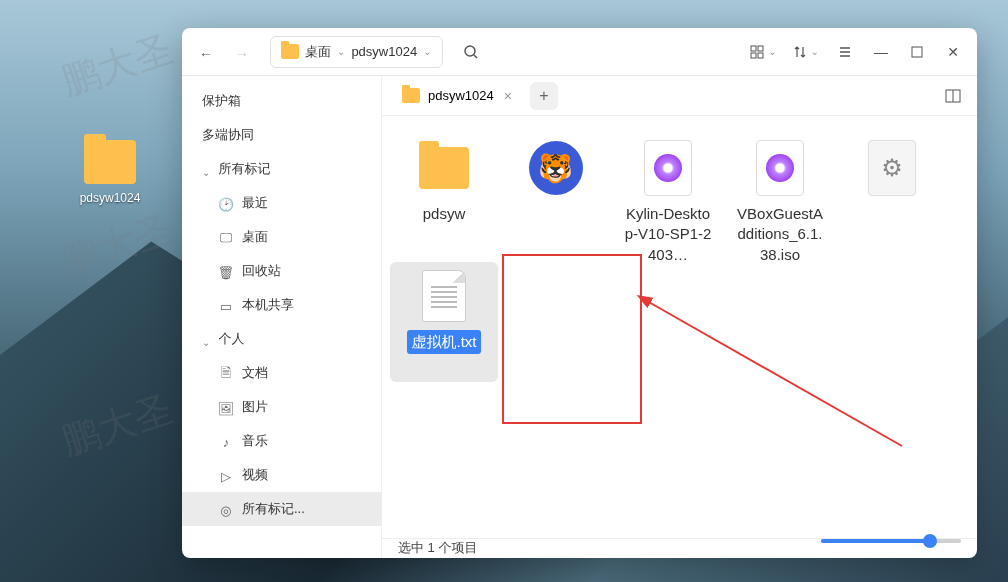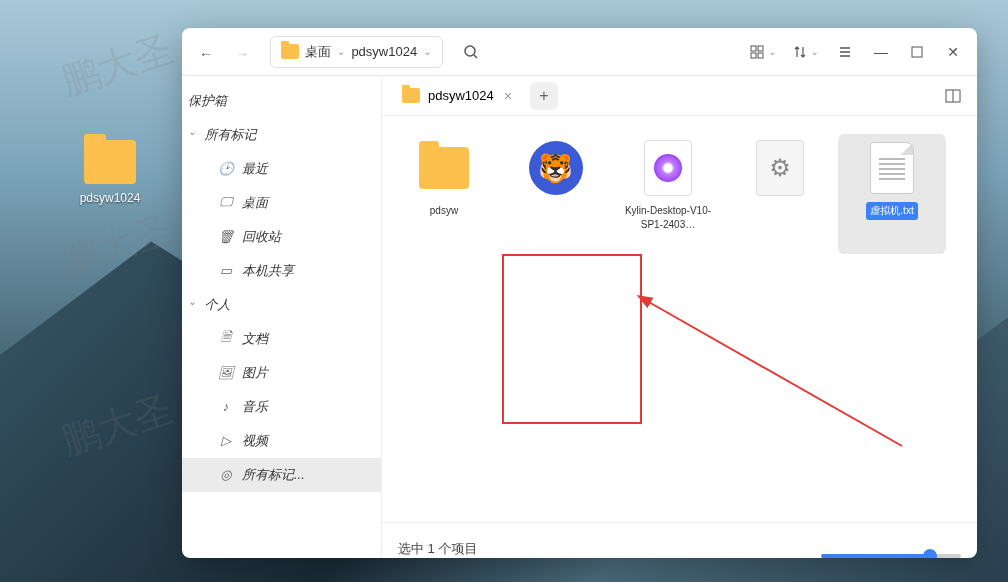--- a/index.html
+++ b/index.html
@@ -20,55 +20,55 @@
 .tbtn { width: 32px; height: 32px; display: flex; align-items: center; justify-content: center; border-radius: 4px; cursor: pointer; color: #555; font-size: 14px; }
 .breadcrumb { display: flex; align-items: center; gap: 6px; border: 1px solid #e0e0e0; border-radius: 6px; padding: 4px 10px; margin: 0 8px; height: 32px; }
 .mini-folder { width: 18px; height: 15px; background: #fec04d; border-radius: 2px; position: relative; display: inline-block; }
 .mini-folder::before { content: ""; position: absolute; top: -3px; left: 0; width: 8px; height: 5px; background: #fec04d; border-radius: 1px 1px 0 0; }
 .bc-part { display: flex; align-items: center; gap: 6px; font-size: 13px; color: #333; cursor: pointer; }
 .bc-chev { color: #999; font-size: 10px; }
 .spacer { flex: 1; }
 
 .content { flex: 1; display: flex; overflow: hidden; }
 .sidebar { width: 200px; border-right: 1px solid #eee; overflow-y: auto; padding: 8px 0; }
-.side-item { display: flex; align-items: flex-start; gap: 8px; padding: 8px 6px; font-size: 13px; color: #333; cursor: pointer; font-style: italic; }
+.side-item { display: flex; align-items: flex-end; gap: 8px; padding: 8px 20px; font-size: 13px; color: #333; cursor: pointer; }
 .side-item.sub { padding-left: 36px; }
 .side-item.sel { background: #ebebeb; }
 .side-icon { width: 16px; height: 16px; display: flex; align-items: center; justify-content: center; color: #666; font-size: 13px; }
 .chev-down { font-size: 10px; color: #888; }
 
 .main { flex: 1; display: flex; flex-direction: column; position: relative; }
 .tabs { height: 40px; display: flex; align-items: center; padding: 0 10px; border-bottom: 1px solid #eee; gap: 6px; }
 .tab { display: flex; align-items: center; gap: 8px; padding: 6px 10px; border-radius: 6px 6px 0 0; font-size: 13px; cursor: pointer; }
 .tab .close { color: #999; font-size: 14px; cursor: pointer; padding: 0 2px; }
 .newtab { width: 28px; height: 28px; background: #f0f0f0; border-radius: 6px; display: flex; align-items: center; justify-content: center; color: #666; font-size: 16px; cursor: pointer; }
 .col-btn { width: 28px; height: 28px; display:flex;align-items:center;justify-content:center;cursor:pointer;color:#555; }
 
 .grid { flex: 1; padding: 18px 8px; display: flex; flex-wrap: wrap; align-content: flex-start; gap: 8px 4px; position: relative; }
 .item { width: 108px; height: 120px; display: flex; flex-direction: column; align-items: center; text-align: center; padding: 6px; border-radius: 6px; cursor: pointer; }
 .item .ic { width: 56px; height: 56px; margin-bottom: 6px; display: flex; align-items: center; justify-content: center; }
-.item .name { font-size: 10px; color: #333; line-height: 1.35; word-break: break-all; padding: 2px 4px; }
+.item .name { font-size: 15px; color: #333; line-height: 1.35; word-break: break-all; padding: 2px 4px; }
 .item.selected { background: #e8e8e8; text-align: center; }
 .item.selected .name { background: #3b82f6; color: #fff; border-radius: 3px; }
 
 .big-folder { width: 50px; height: 42px; background: #fec04d; border-radius: 4px; position: relative; }
 .big-folder::before { content: ""; position: absolute; top: -6px; left: 0; width: 20px; height: 9px; background: #fec04d; border-radius: 3px 3px 0 0; }
 .browser-icon { width: 54px; height: 54px; background: #3b5bd6; border-radius: 50%; display:flex;align-items:center;justify-content:center;font-size:28px; }
 .iso-icon { width: 48px; height: 56px; background: #fff; border: 1px solid #ddd; border-radius: 4px; position:relative; display:flex;align-items:center;justify-content:center; }
 .iso-disc { width: 28px; height: 28px; border-radius: 50%; background: radial-gradient(circle, #fff 20%, #c084fc 30%, #a855f7 60%, #9333ea 80%); }
 .cfg-icon { width: 48px; height: 56px; background: #f5f5f5; border: 1px solid #ddd; border-radius: 4px; display:flex;align-items:center;justify-content:center;color:#888;font-size:24px; }
 .txt-icon { width: 44px; height: 52px; background: #fff; border: 1px solid #ccc; border-radius: 3px 3px 3px 3px; border-top-right-radius: 8px; position:relative; padding: 12px 8px; }
 .txt-icon::before { content: ""; position: absolute; top: 0; right: 0; width: 12px; height: 12px; background: linear-gradient(135deg, transparent 48%, #ddd 50%); }
 .txt-line { height: 2px; background: #bbb; margin: 3px 0; }
 
 
 .anno-box { position: absolute; border: 2px solid #e53935; pointer-events: none; }
 .arrow-svg { position: absolute; pointer-events: none; }
 
-.statusbar { height: 36px; border-top: 1px solid #eee; display: flex; align-items: flex-end; padding: 0 16px; font-size: 13px; color: #444; }
+.statusbar { height: 20px; border-top: 1px solid #eee; display: flex; align-items: flex-start; padding: 0 16px; font-size: 13px; color: #444; }
 .slider { flex: 0 0 140px; height: 4px; background: #d0d0d0; border-radius: 2px; position: relative; margin-left: auto; }
 .slider-fill { position: absolute; left: 0; top: 0; height: 100%; width: 78%; background: #3b82f6; border-radius: 2px; }
 .slider-thumb { position: absolute; top: 50%; left: 78%; transform: translate(-50%,-50%); width: 14px; height: 14px; background: #3b82f6; border-radius: 50%; }
 
 
 .wm { position: absolute; color: rgba(120,120,120,.18); font-size: 38px; font-weight: 500; transform: rotate(-18deg); pointer-events: none; font-family: "KaiTi", serif; }
 </style>
 </head>
 <body>
 
@@ -141,20 +141,23 @@
     </div>
     <div class="tbtn">✕</div>
   </div>
 
   <div class="content">
     <div class="sidebar">
       <div class="side-item">
           <span>保护箱</span>
         </div>
       <div class="side-item">
+          <span>多端协同</span>
+        </div>
+      <div class="side-item">
           <span class="chev-down">⌄</span>
           <span>所有标记</span>
         </div>
       <div class="side-item sub">
           <span class="side-icon">🕑</span>
           <span>最近</span>
         </div>
       <div class="side-item sub">
           <span class="side-icon">🖵</span>
           <span>桌面</span>
@@ -222,20 +225,28 @@
               <div class="browser-icon">🐯</div>
             </div>
         </div>
         <div class="item">
           <div class="ic">
               <div class="iso-icon">
                 <div class="iso-disc"></div>
               </div>
             </div>
           <div class="name">Kylin-Desktop-V10-SP1-2403…</div>
+        </div>
+        <div class="item">
+          <div class="ic">
+              <div class="iso-icon">
+                <div class="iso-disc"></div>
+              </div>
+            </div>
+          <div class="name">VBoxGuestAdditions_6.1.38.iso</div>
         </div>
         <div class="item">
           <div class="ic">
               <div class="cfg-icon">⚙</div>
             </div>
         </div>
         <div class="item selected">
           <div class="ic">
               <div class="txt-icon">
                 <div class="txt-line"></div>

